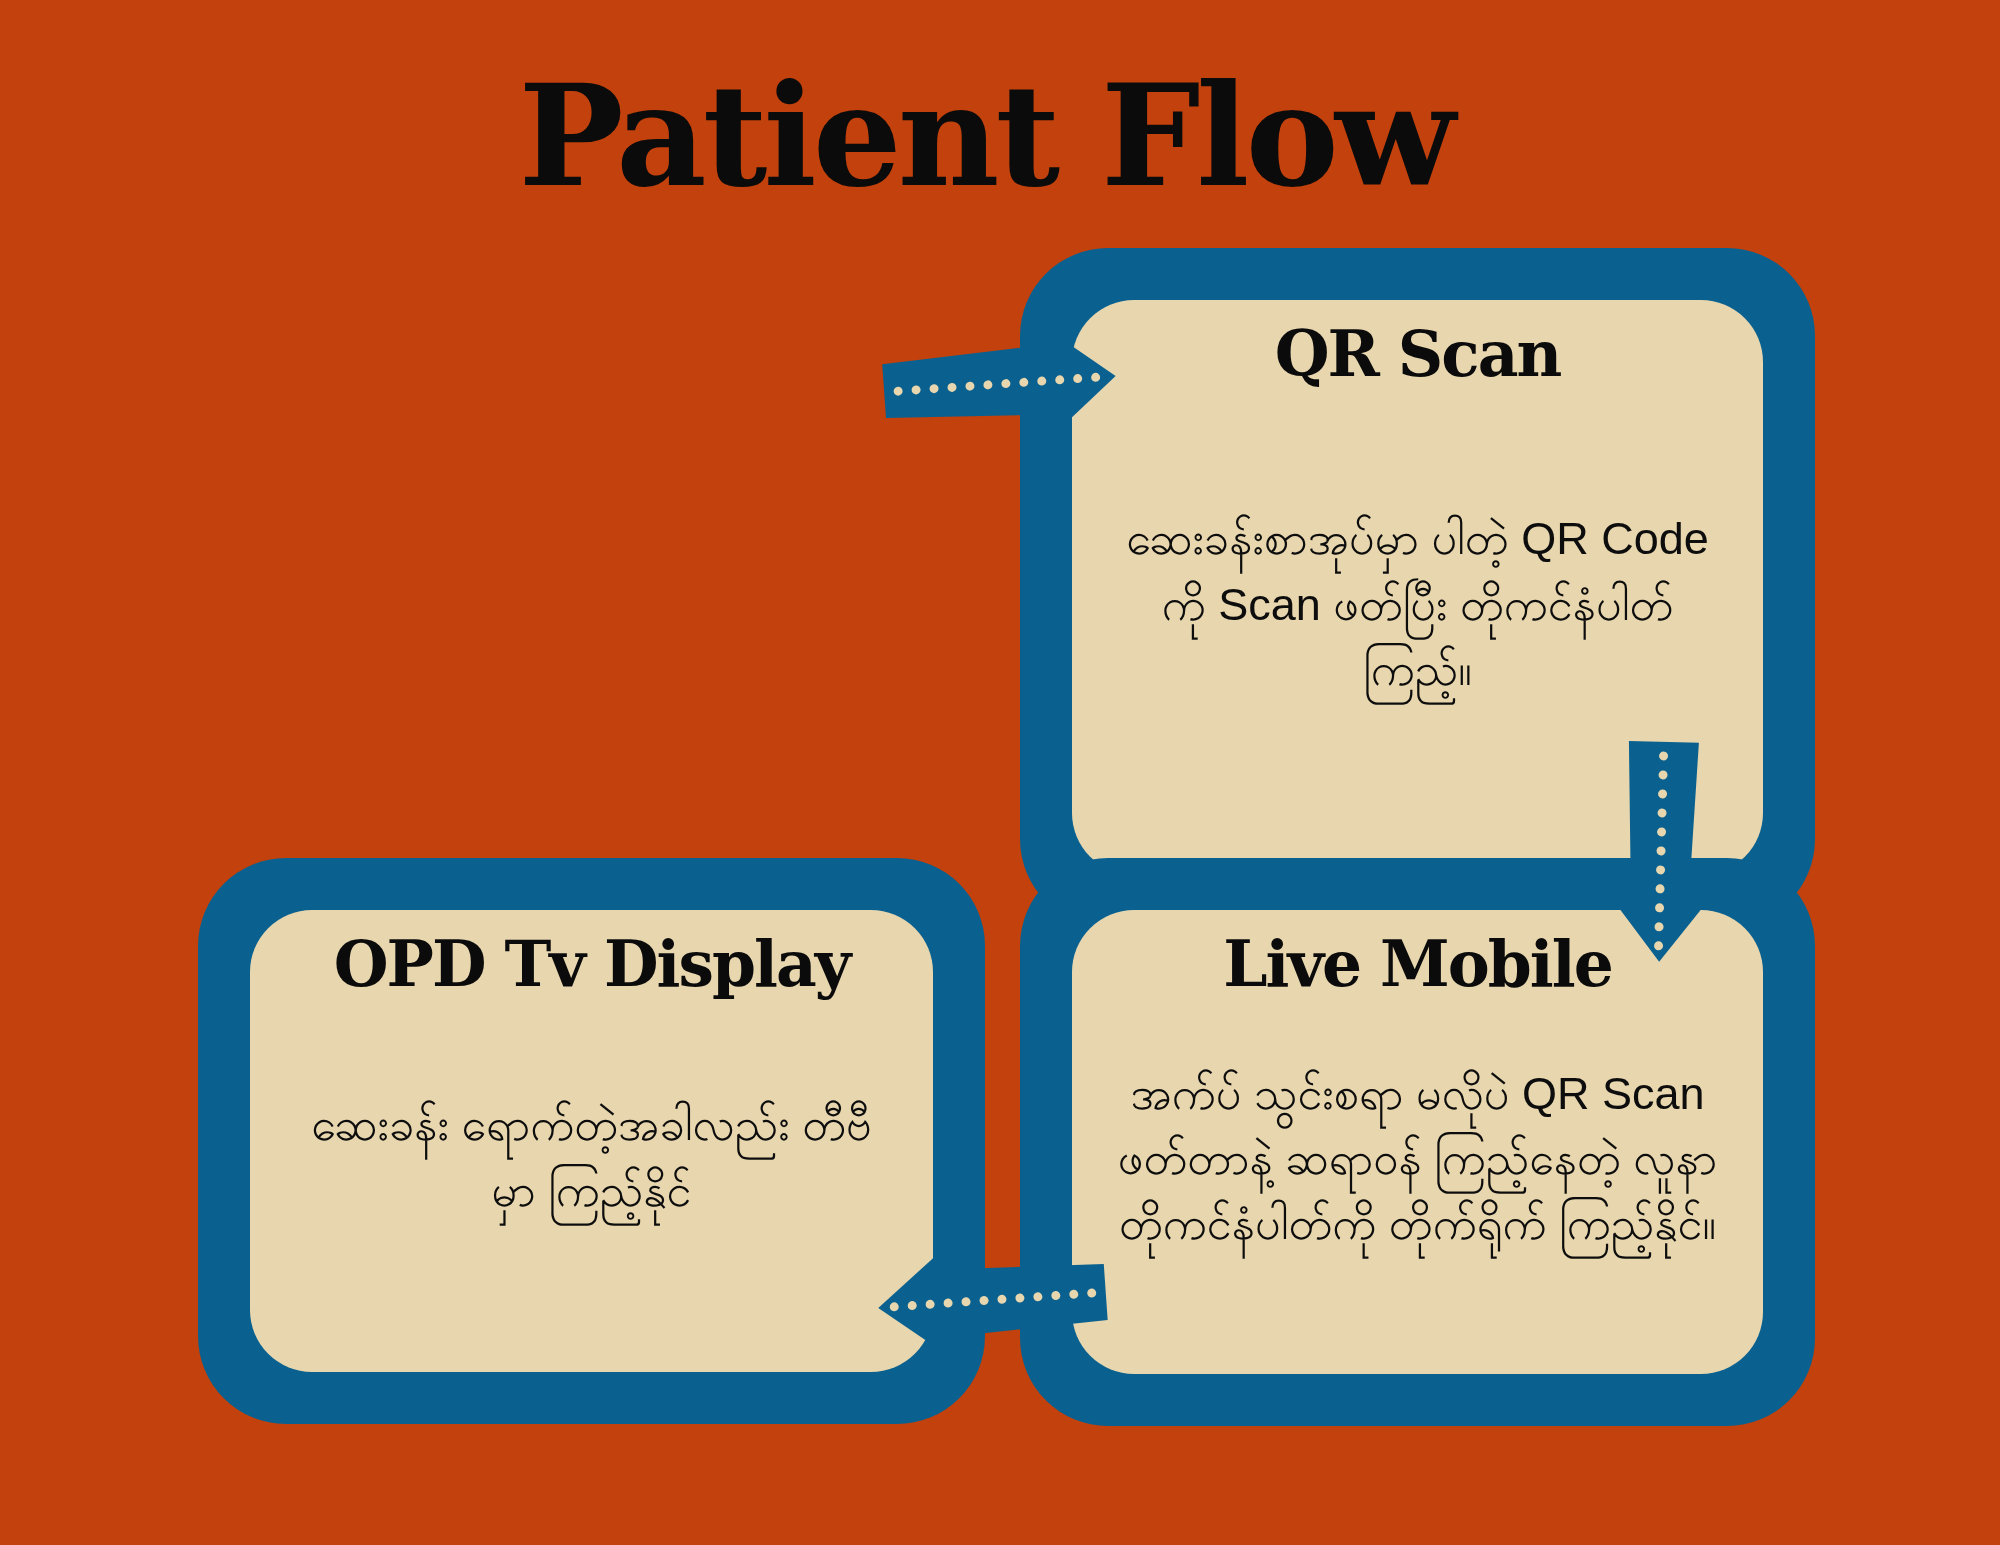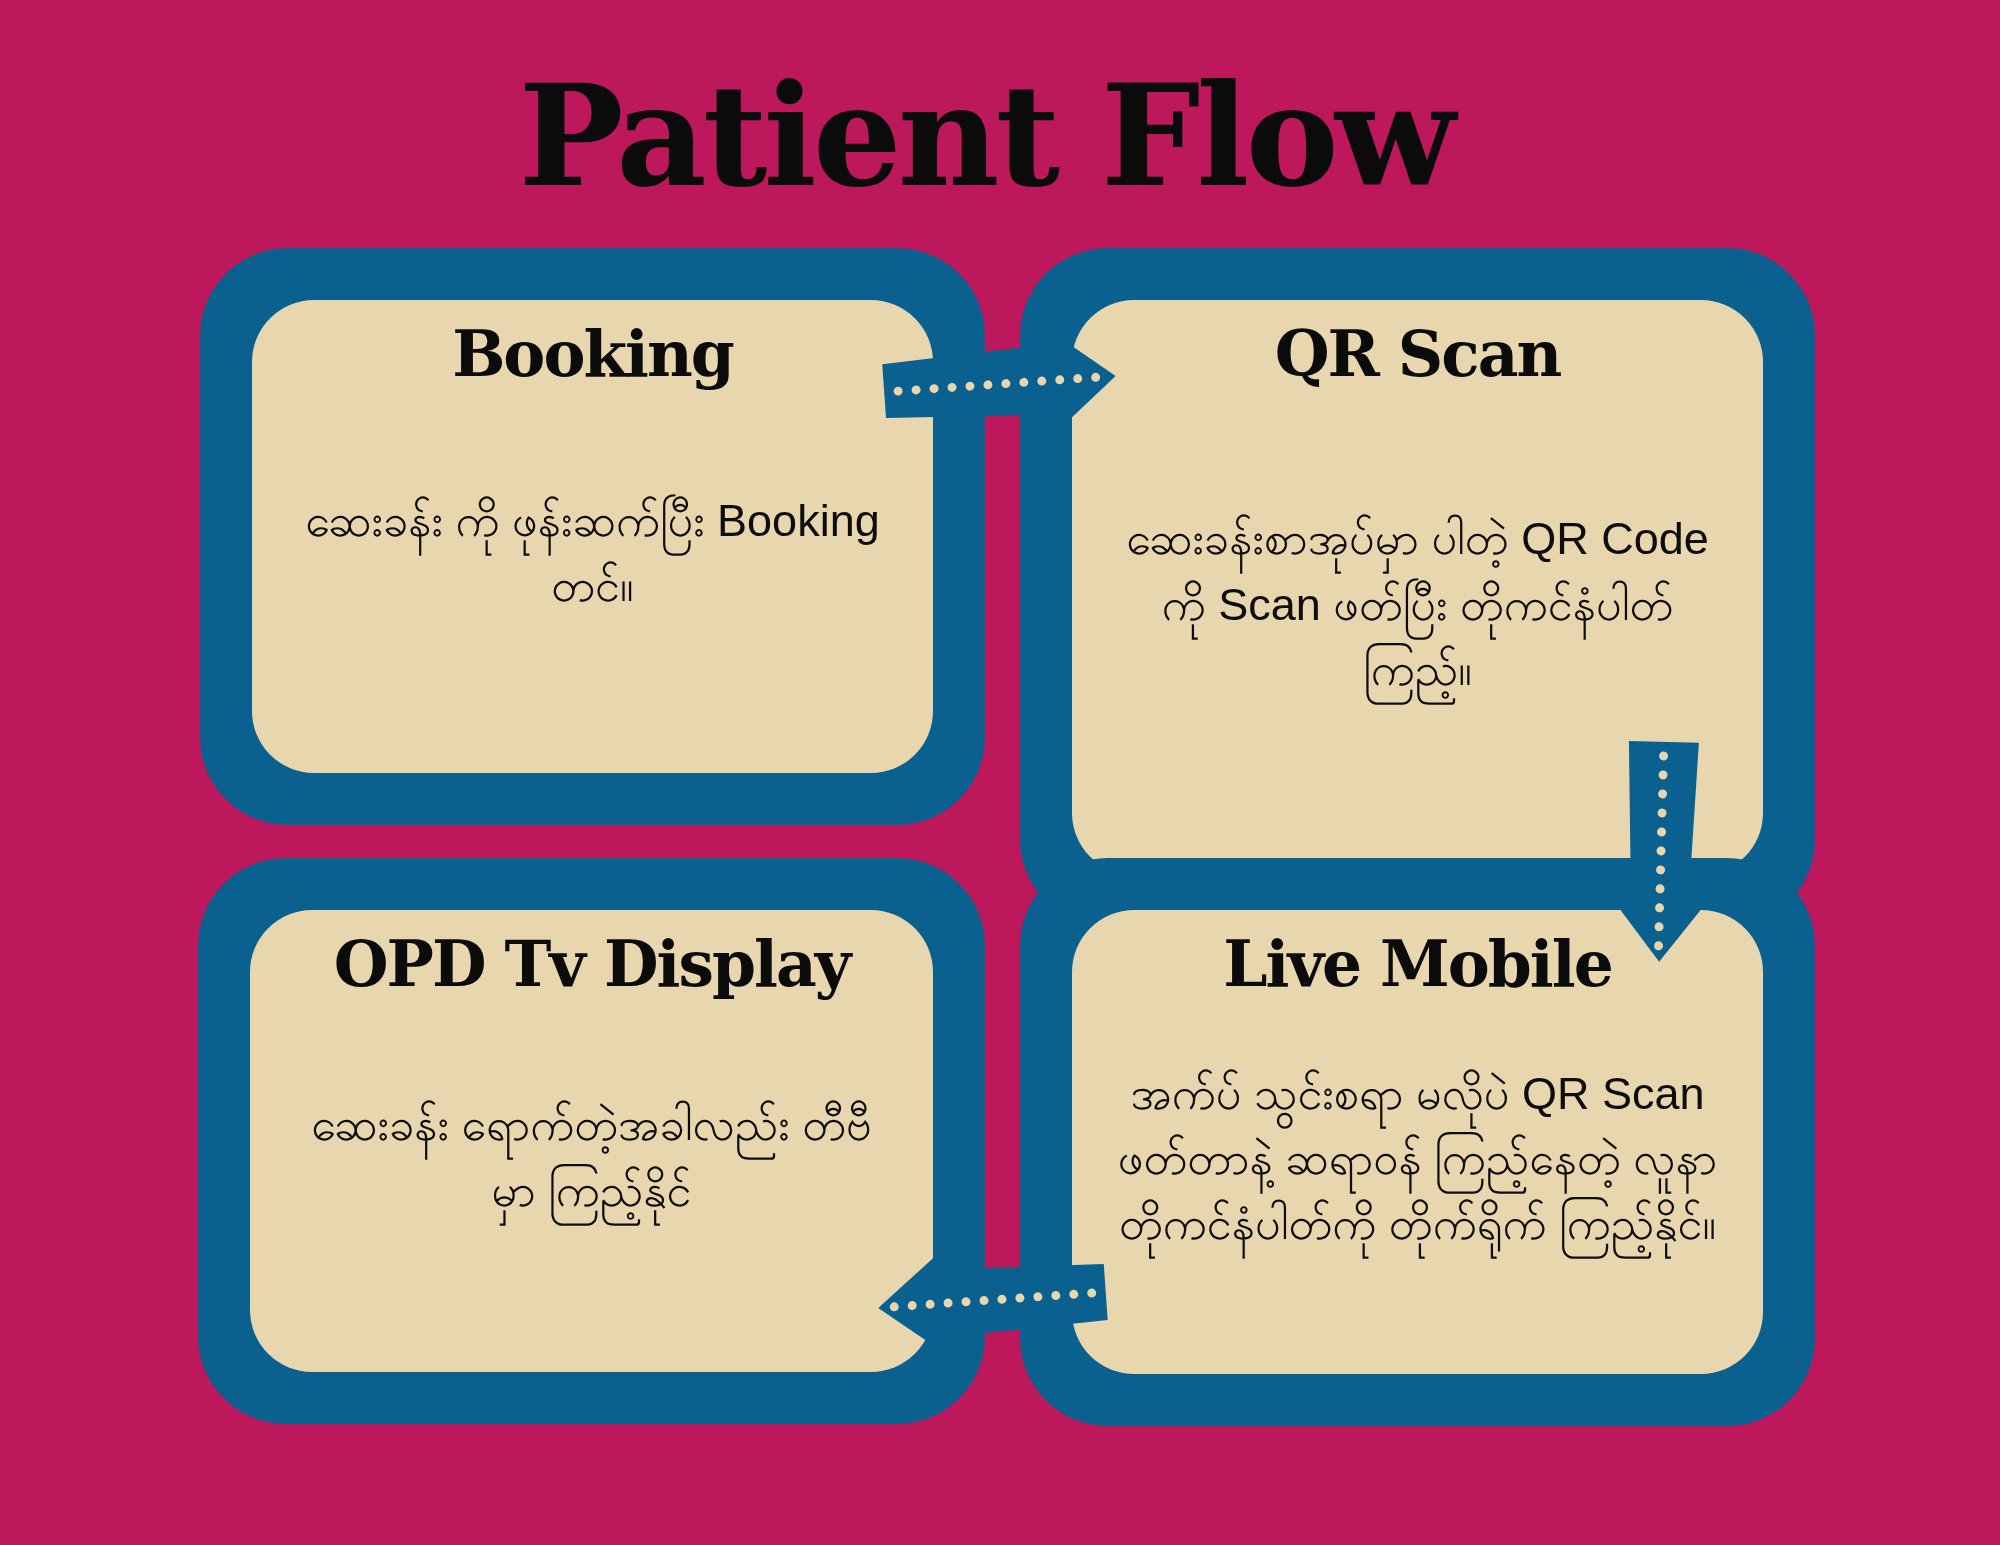--- a/index.html
+++ b/index.html
@@ -1,21 +1,21 @@
 <!DOCTYPE html>
 <html><head>
 <meta charset="utf-8">
 <style>
   html, body { margin: 0; padding: 0; background: #ffffff; }
 
   .canvas {
     position: relative;
     width: 2000px;
     height: 1545px;
-    background: #be185d;
+    background: #c2410c;
     overflow: hidden;
     font-family: "Liberation Sans", "DejaVu Sans", sans-serif;
     color: #0d0d0d;
     text-decoration: underline;
   }
 
   
   .title {
     position: absolute;
     top: 66px;
@@ -93,28 +93,20 @@
   .arrow .shaft { fill: #0a6190; }
   .arrow .dot   { fill: #e7d6ae; }
 </style>
 </head>
 <body>
 
 <div class="canvas">
 
   <h1 class="title">Patient Flow</h1>
 
-  <section class="card card-booking">
-    <div class="card-inner">
-      <h2 class="card-heading">Booking</h2>
-      <div class="card-body">
-        <p>ဆေးခန်း ကို ဖုန်းဆက်ပြီး Booking တင်။</p>
-      </div>
-    </div>
-  </section>
 
   <section class="card card-qr">
     <div class="card-inner">
       <h2 class="card-heading">QR Scan</h2>
       <div class="card-body">
         <p>ဆေးခန်းစာအုပ်မှာ ပါတဲ့ QR Code ကို Scan ဖတ်ပြီး တိုကင်နံပါတ် ကြည့်။</p>
       </div>
     </div>
   </section>
 

